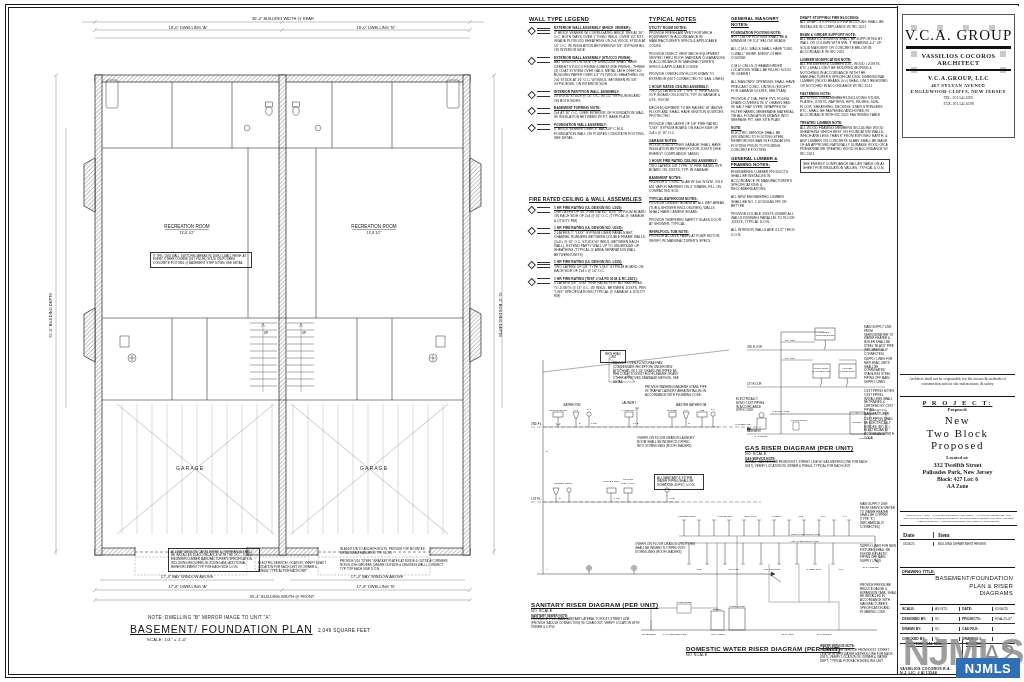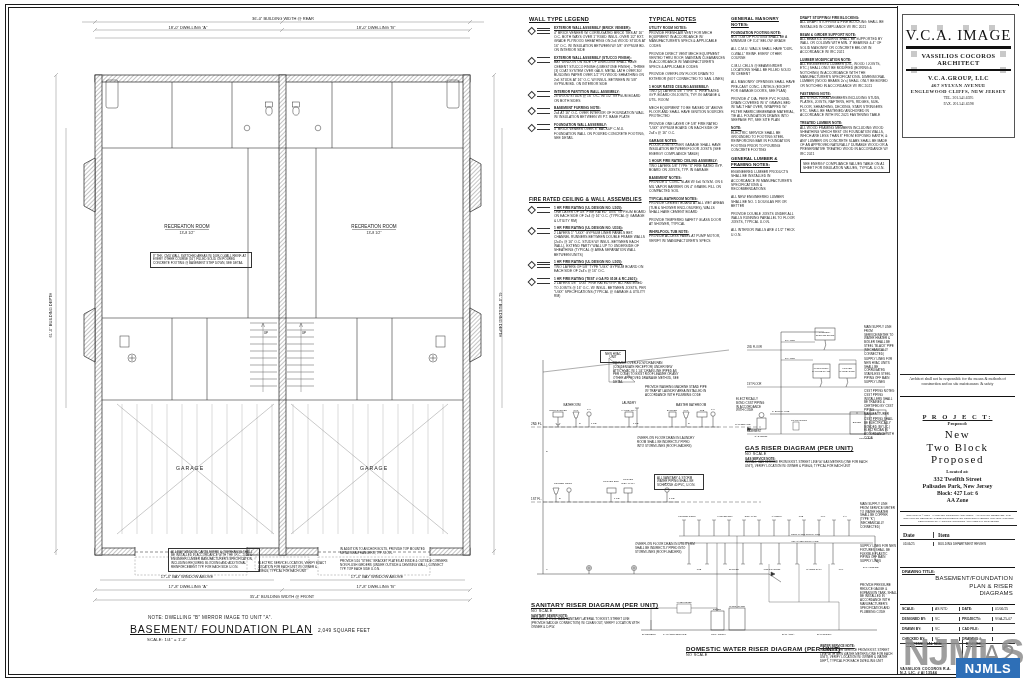--- a/index.html
+++ b/index.html
@@ -35,21 +35,21 @@
   #tb{position:absolute;left:897px;top:6px;width:121px;height:668px;border-left:.8px solid #222;background:#fff}
   .logo{position:absolute;left:4px;top:8px;width:111px;height:122px;border:.6px solid #555;text-align:center;font-family:"Liberation Serif",serif;overflow:hidden}
   .logo .bar{height:2.5px;background:#111;margin:2px 3px}
   .logo-name{font-size:15px;letter-spacing:1px;margin-top:12px;color:#111}
   .logo-sub{font-size:6.4px;font-weight:700;letter-spacing:.4px;margin:3px 0}
   .logo-l1{font-size:6px;font-weight:700;letter-spacing:.5px;margin-top:4px}
   .logo-l2,.logo-l3{font-size:4.8px;font-weight:700;letter-spacing:.4px;margin-top:1.5px}
   .logo-l4{font-size:3.8px;margin-top:2px}
   .sq{position:absolute;width:6px;height:6px;background:#c9c9c9}
   .disc{position:absolute;left:2px;top:368px;width:115px;font-family:"Liberation Serif",serif;font-size:3.9px;text-align:center;line-height:1.3;border-top:.6px solid #222;padding-top:2px}
-  .proj{position:absolute;left:2px;top:390px;width:115px;text-align:center;font-family:"Liberation Serif",serif;border-top:1.4px solid #111;padding-top:16px}
+  .proj{position:absolute;left:2px;top:390px;width:115px;text-align:center;font-family:"Liberation Serif",serif;border-top:1.4px solid #111;padding-top:2px}
   .proj-h{font-size:6.6px;font-weight:700;text-decoration:underline;letter-spacing:2px}
   .proj-p{font-size:4.6px;font-weight:700;margin-top:1px}
   .proj-n{font-size:11px;letter-spacing:1.5px;line-height:1.15;margin-top:2px;color:#111}
   .proj-loc{font-size:4.6px;font-weight:700;margin-top:3px}
   .proj-a1{font-size:6.2px;font-weight:700;margin-top:1px}
   .proj-a2{font-size:6px;font-weight:700;margin-top:1px}
   .proj-bl{font-size:5.6px;font-weight:700;margin-top:1.5px}
   .proj-zn{font-size:5.6px;font-weight:700;margin-top:1px}
   .copyr{position:absolute;left:2px;top:505px;width:115px;border-top:1.2px solid #111;border-bottom:.6px solid #222;font-size:2.5px;line-height:1.3;text-align:center;padding:1.5px 1px;color:#333}
   .revs{position:absolute;left:2px;top:525px;width:115px;height:36px;border-bottom:1.2px solid #111}
@@ -484,21 +484,21 @@
   <div class="logo">
     <span class="sq" style="left:8px;top:10px"></span>
     <span class="sq" style="left:34px;top:10px"></span>
     <span class="sq" style="left:60px;top:10px"></span>
     <span class="sq" style="left:86px;top:10px"></span>
     <span class="sq" style="left:8px;top:36px"></span>
     <span class="sq" style="left:97px;top:36px"></span>
     <span class="sq" style="left:8px;top:52px"></span>
     <span class="sq" style="left:97px;top:52px"></span>
     <div style="position:relative;z-index:2">
-      <div class="logo-name">V.C.A. IMAGE</div>
+      <div class="logo-name">V.C.A. GROUP</div>
       <div class="bar"></div>
       <div class="logo-sub">VASSILIOS COCOROS ARCHITECT</div>
       <div class="bar"></div>
       <div class="logo-l1">V.C.A.GROUP,  LLC</div>
       <div class="logo-l2">467 SYLVAN AVENUE</div>
       <div class="logo-l3">ENGLEWOOD CLIFFS, NEW JERSEY</div>
       <div class="logo-l4">TEL. 201.541.6595</div>
       <div class="logo-l4">FAX. 201.541.6598</div>
     </div>
   </div>

